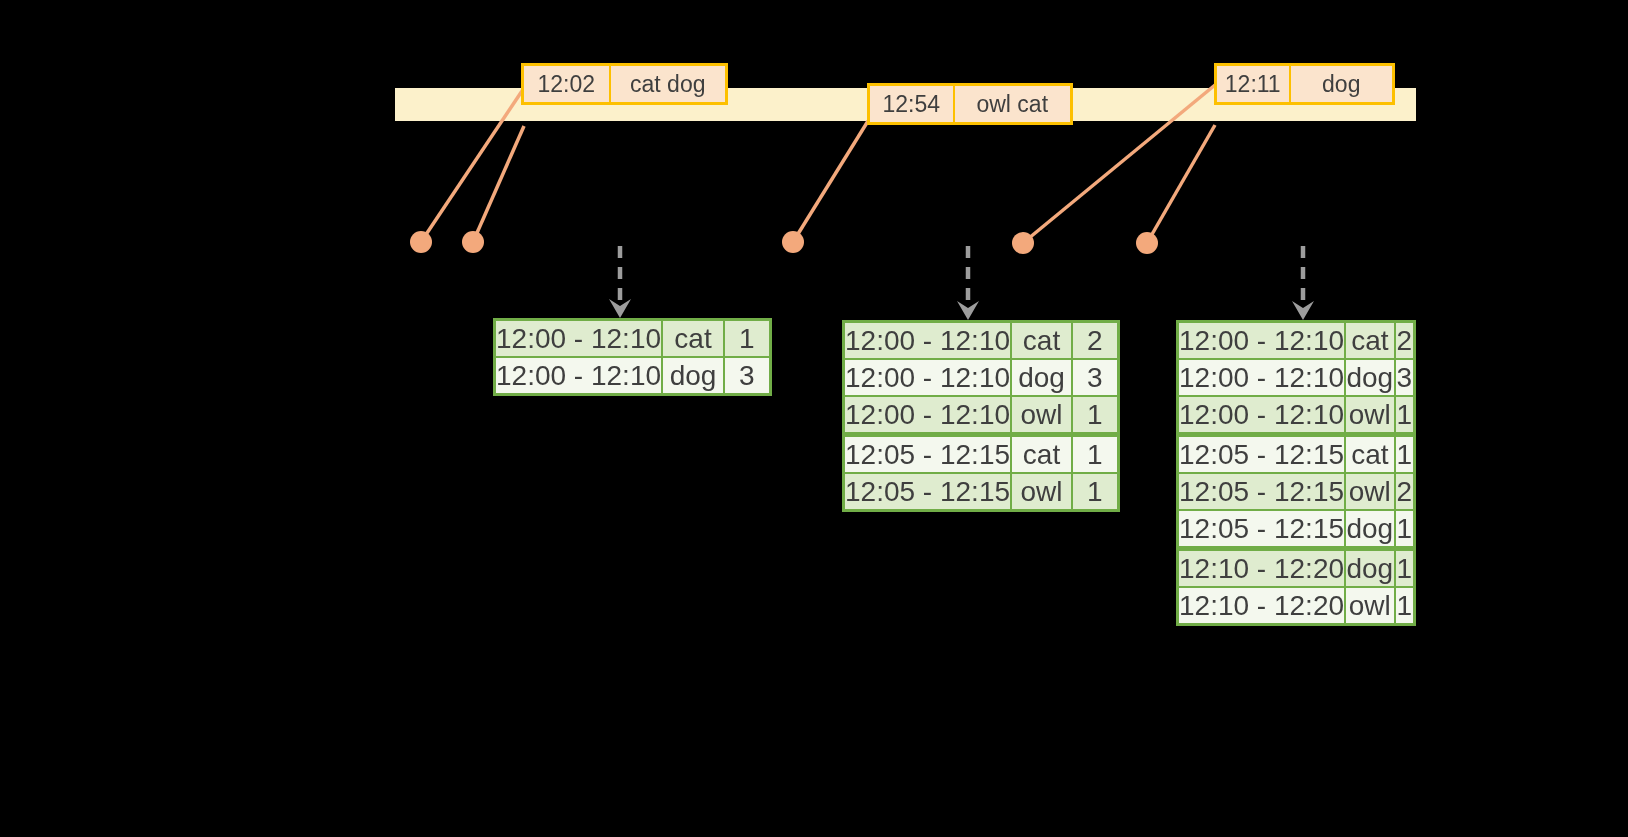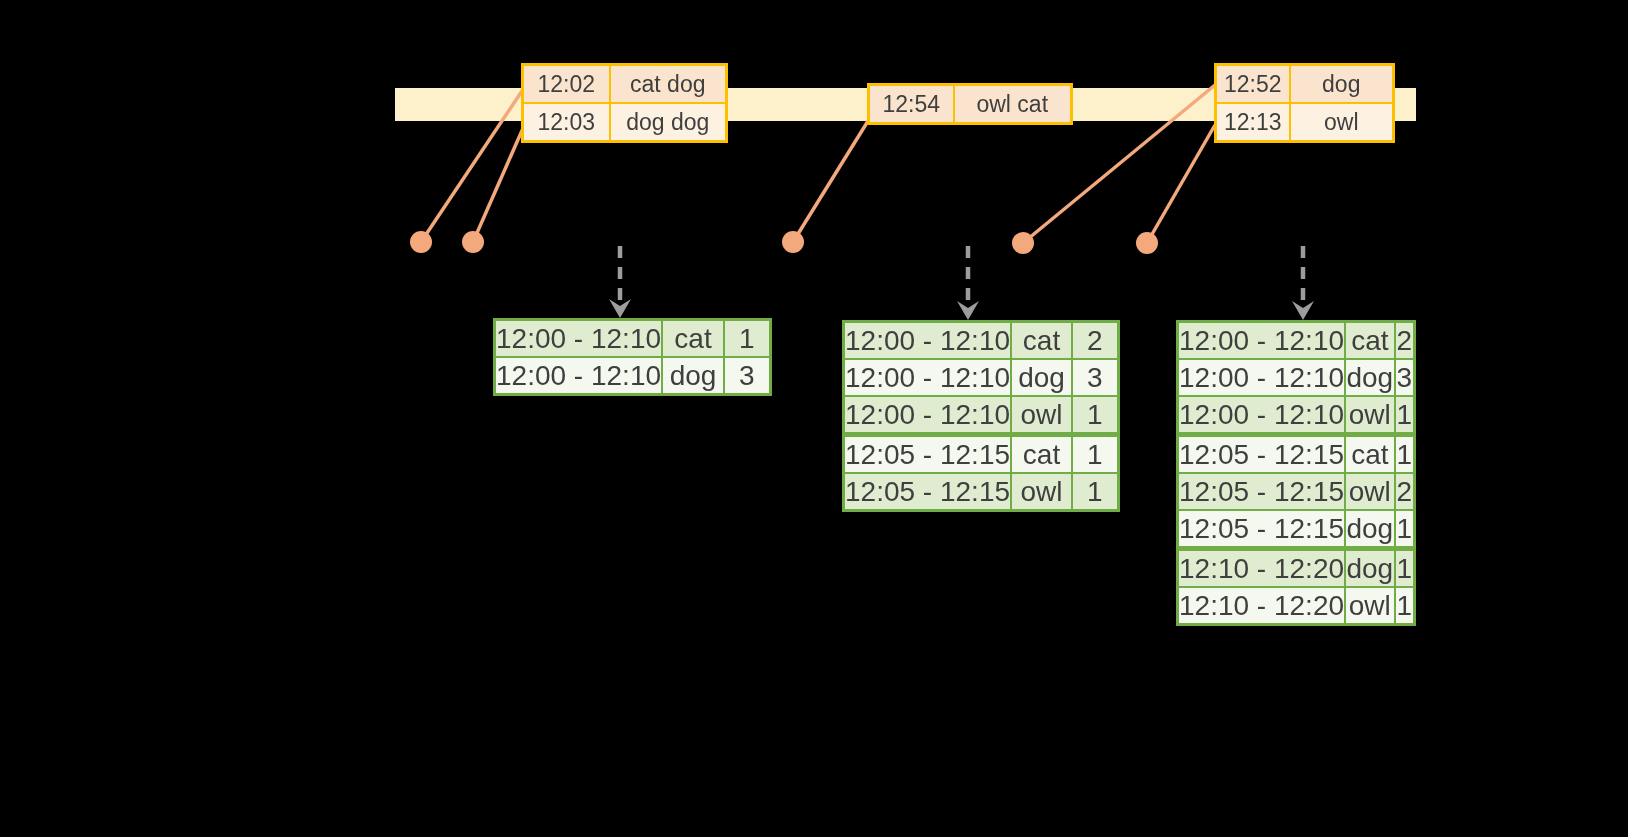--- a/index.html
+++ b/index.html
@@ -80,24 +80,20 @@
   <table class="event-table" style="left:521px; top:63px;">
     <colgroup>
         <col style="width:87px">
         <col style="width:117px">
       </colgroup>
     <tbody>
         <tr>
       <td>12:02</td>
       <td>cat dog</td>
     </tr>
-    <tr>
-      <td>12:03</td>
-      <td>dog dog</td>
-    </tr>
   </tbody>
     </table>
 
   <table class="event-table" style="left:867px; top:83px;">
     <colgroup>
         <col style="width:85px">
         <col style="width:118px">
       </colgroup>
     <tbody>
         <tr>
@@ -107,26 +103,22 @@
   </tbody>
     </table>
 
   <table class="event-table" style="left:1214px; top:63px;">
     <colgroup>
         <col style="width:74px">
         <col style="width:104px">
       </colgroup>
     <tbody>
         <tr>
-      <td>12:52</td>
-      <td>dog</td>
-    </tr>
-    <tr>
-      <td>12:13</td>
-      <td>owl</td>
+      <td>12:11</td>
+      <td>dog</td>
     </tr>
   </tbody>
     </table>
 
   <table class="result-table" style="left:493px; top:318px;">
     <colgroup>
         <col style="width:148px">
         <col style="width:62px">
         <col style="width:46px">
       </colgroup>

